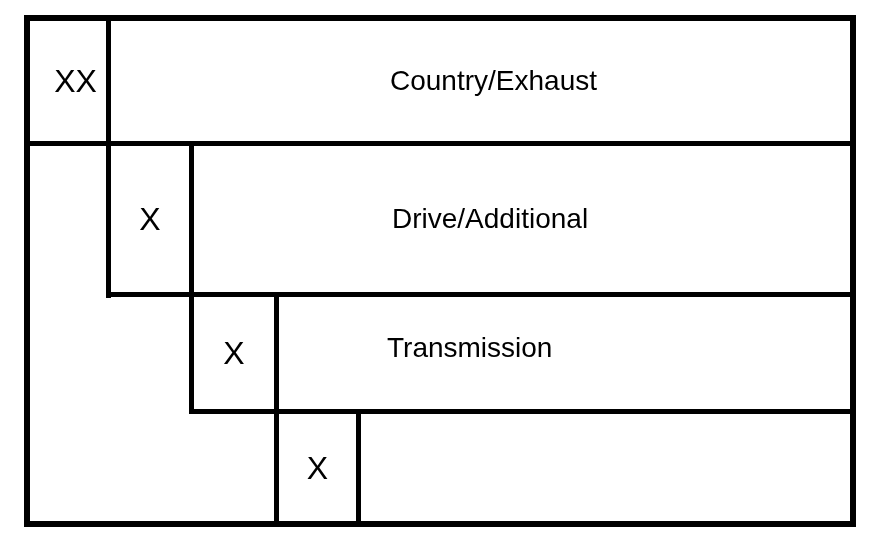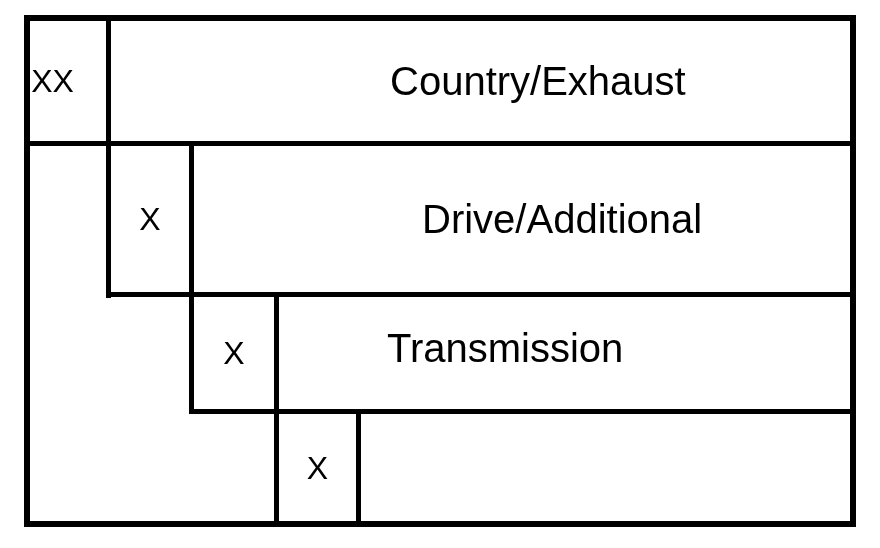--- a/index.html
+++ b/index.html
@@ -40,39 +40,39 @@
   
   .code-cell {
     position: absolute;
     display: flex;
     align-items: center;
     justify-content: center;
     font-size: 32px;
     line-height: 1;
     letter-spacing: 0px;
   }
-  .c1 { left: 9px;  top: 15px;  width: 87px; height: 131px; }
+  .c1 { left: 32px;  top: 15px;  width: 87px; height: 131px; }
   .c2 { left: 106px; top: 141px; width: 88px; height: 156px; }
   .c3 { left: 189px; top: 292px; width: 90px; height: 122px; }
   .c4 { left: 274px; top: 409px; width: 87px; height: 118px; }
 
   
   .row-label {
     position: absolute;
     display: flex;
     align-items: center;
-    font-size: 40px;
+    font-size: 28px;
     line-height: 1.2;
     white-space: nowrap;
   }
   .l1 { left: 390px; top: 15px;  height: 131px; }
   .l2 { left: 392px; top: 141px; height: 156px; }
   .l3 { left: 387px; top: 292px; height: 112px; }
   .l4 { left: 398px; top: 409px; height: 118px; }
-  .row-label .line { display: block; margin-left: 30px; }
+  .row-label .line { display: block; }
 </style>
 </head>
 <body>
 
 <div class="stage">
 
   <div class="outer-frame"></div>
 
   <div class="rule v1"></div>
   <div class="rule v2"></div>

